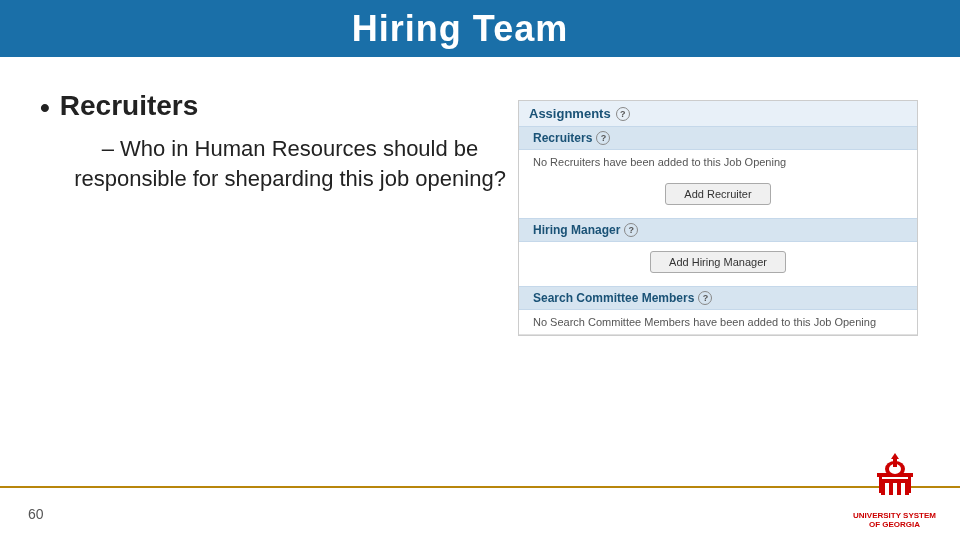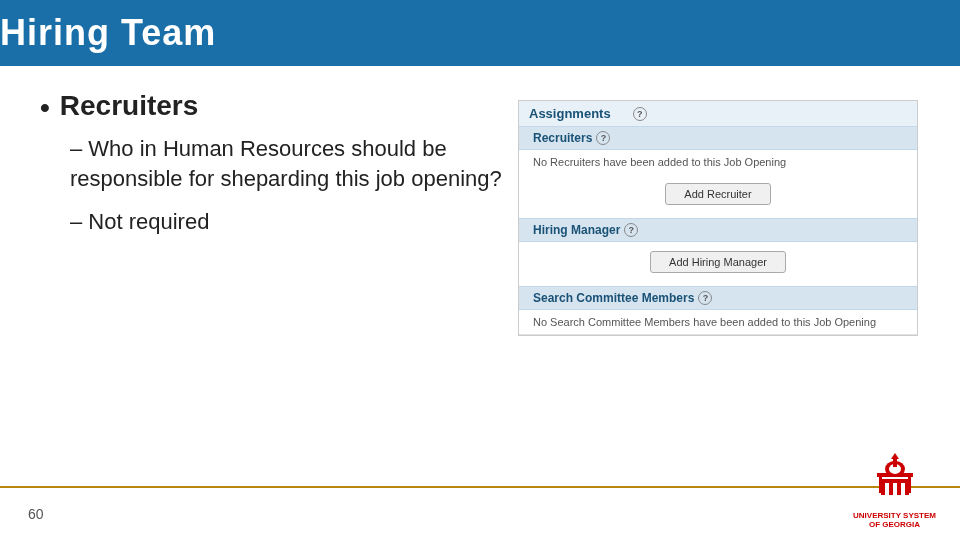--- a/index.html
+++ b/index.html
@@ -12,25 +12,25 @@
       overflow: hidden;
       position: relative;
     }
 
     
     .header-bar {
       position: absolute;
       top: 0;
       left: 0;
       width: 100%;
-      height: 66px;
+      height: 57px;
       background: #1a6fa8;
       display: flex;
       align-items: center;
-      justify-content: flex-start;
+      justify-content: center;
       padding-right: 40px;
     }
 
     .header-title {
       color: #ffffff;
       font-size: 36px;
       font-weight: bold;
       letter-spacing: 1px;
     }
 
@@ -60,20 +60,21 @@
     .sub-items {
       margin-left: 30px;
       margin-top: 6px;
     }
 
     .sub-item {
       font-size: 22px;
       color: #222;
       margin-bottom: 14px;
       line-height: 1.35;
+      text-align: center;
     }
 
     
     .right-panel {
       position: absolute;
       top: 100px;
       left: 518px;
       width: 400px;
       border: 1px solid #cccccc;
       background: #ffffff;
@@ -85,21 +86,21 @@
     }
 
     .section-header {
       background: #e8f0f8;
       padding: 5px 10px;
       font-size: 13px;
       font-weight: bold;
       color: #1a5276;
       display: flex;
       align-items: center;
-      gap: 22px;
+      gap: 5px;
     }
 
     .sub-section-header {
       background: #d6e4f0;
       padding: 4px 14px;
       font-size: 12px;
       font-weight: bold;
       color: #1a5276;
       display: flex;
       align-items: center;
@@ -195,21 +196,20 @@
   <span class="header-title">Hiring Team</span>
 </div>
 
 <div class="left-content">
   <div class="bullet-item">
     <span class="bullet-dot">•</span>
     <span>Recruiters</span>
   </div>
   <div class="sub-items">
     <div class="sub-item">– Who in Human Resources should be responsible for sheparding this job opening?</div>
-    <div class="sub-item">– Not required</div>
   </div>
 </div>
 
 <div class="right-panel">
 
   <div class="panel-section">
     <div class="section-header">
       <span>Assignments</span>
       <span class="help-icon">?</span>
     </div>

